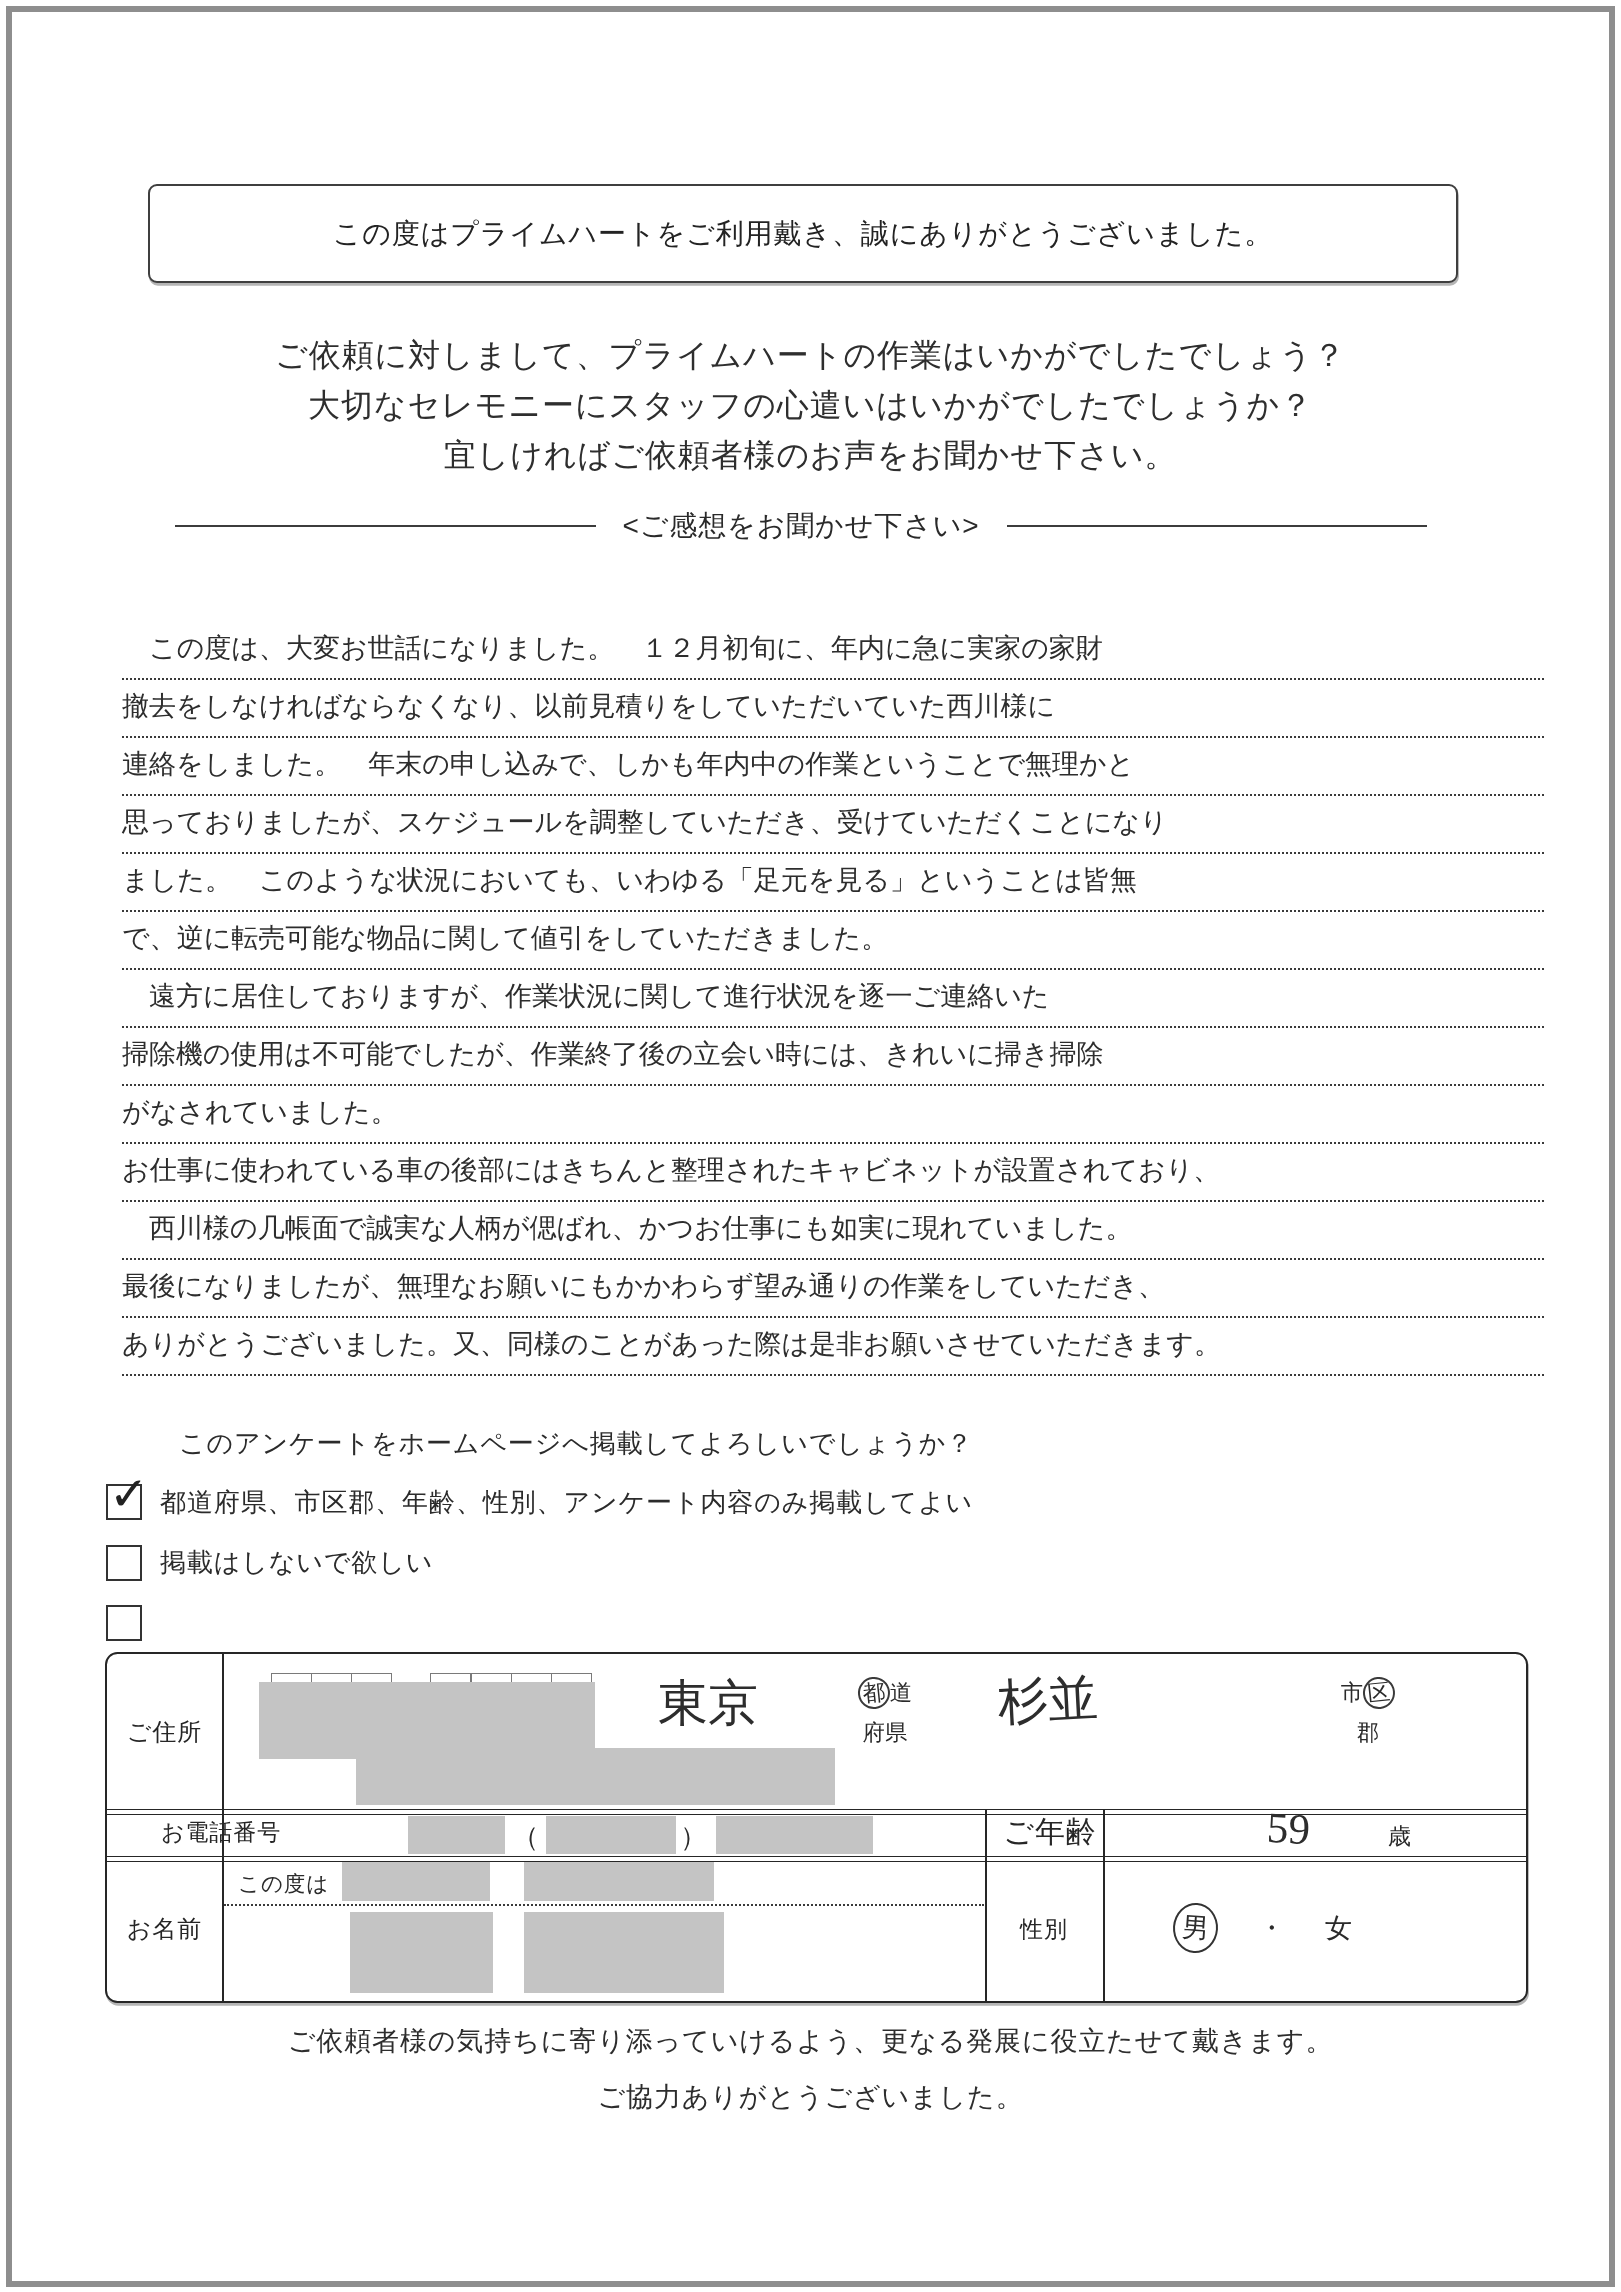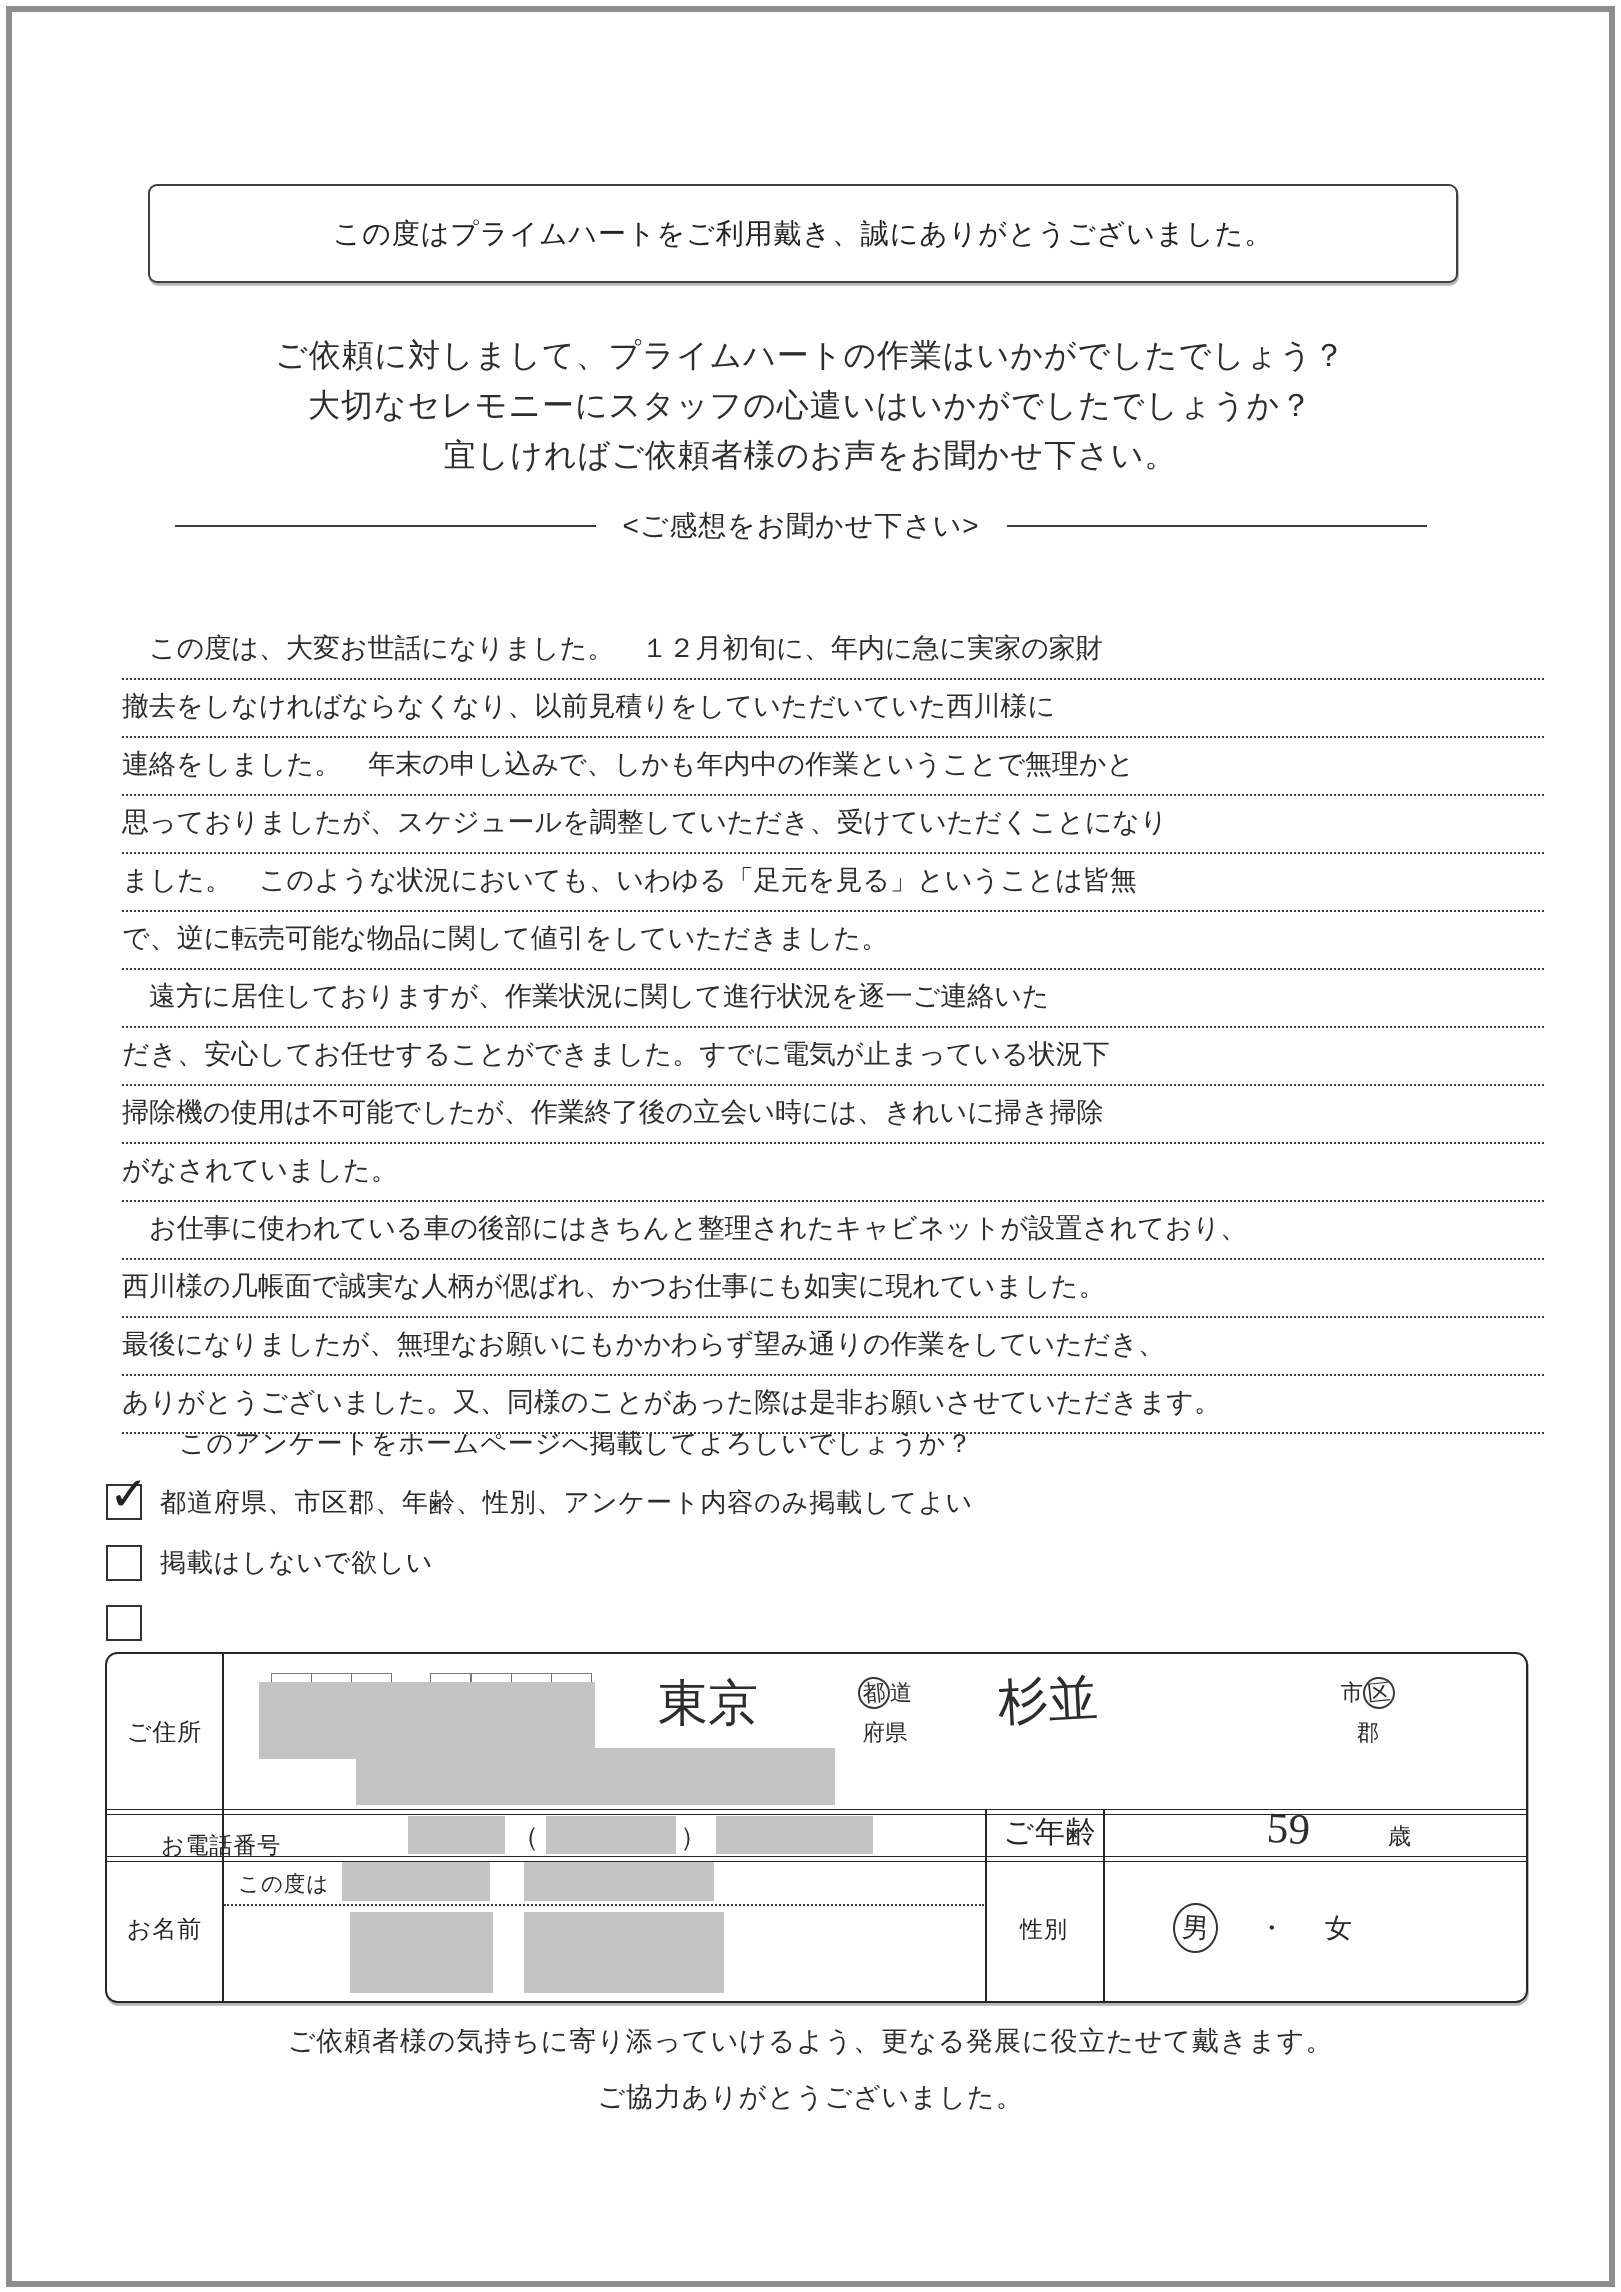--- a/index.html
+++ b/index.html
@@ -93,21 +93,20 @@
 </div>
 
 <div class="feedback">
   <div class="fline">この度は、大変お世話になりました。　１２月初旬に、年内に急に実家の家財</div>
   <div class="fline">撤去をしなければならなくなり、以前見積りをしていただいていた西川様に</div>
   <div class="fline">連絡をしました。　年末の申し込みで、しかも年内中の作業ということで無理かと</div>
   <div class="fline">思っておりましたが、スケジュールを調整していただき、受けていただくことになり</div>
   <div class="fline">ました。　このような状況においても、いわゆる「足元を見る」ということは皆無</div>
   <div class="fline">で、逆に転売可能な物品に関して値引をしていただきました。</div>
   <div class="fline">遠方に居住しておりますが、作業状況に関して進行状況を逐一ご連絡いた</div>
-  <div class="fline">だき、安心してお任せすることができました。すでに電気が止まっている状況下</div>
   <div class="fline">掃除機の使用は不可能でしたが、作業終了後の立会い時には、きれいに掃き掃除</div>
   <div class="fline">がなされていました。</div>
   <div class="fline">お仕事に使われている車の後部にはきちんと整理されたキャビネットが設置されており、</div>
   <div class="fline">西川様の几帳面で誠実な人柄が偲ばれ、かつお仕事にも如実に現れていました。</div>
   <div class="fline">最後になりましたが、無理なお願いにもかかわらず望み通りの作業をしていただき、</div>
   <div class="fline">ありがとうございました。又、同様のことがあった際は是非お願いさせていただきます。</div>
 </div>
 
 <div class="publish">
   <div class="pub-question">このアンケートをホームページへ掲載してよろしいでしょうか？</div>
@@ -170,21 +169,21 @@
 
   <div class="hw-big" style="left:891px;top:12.5px;transform:rotate(-3deg);">杉並</div>
 
   <div class="marker" style="left:1225px;top:23px;width:72px;">
     <div><span>市</span><span class="circ">区</span></div>
     <div style="margin-top:9px;">郡</div>
   </div>
 
   <div class="redact" style="left:249px;top:94px;width:479px;height:57px;"></div>
 
-  <div class="abs plain-small" style="left:54px;top:176px;letter-spacing:0.9px;">お電話番号</div>
+  <div class="abs plain-small" style="left:54px;top:163px;letter-spacing:0.9px;">お電話番号</div>
   <div class="redact" style="left:301px;top:162px;width:97px;height:38px;"></div>
   <div class="abs" style="left:405px;top:165px;font-size:27px;">（</div>
   <div class="redact" style="left:439px;top:162px;width:130px;height:38px;"></div>
   <div class="abs" style="left:573px;top:165px;font-size:27px;">）</div>
   <div class="redact" style="left:609px;top:162px;width:157px;height:38px;"></div>
 
   <div class="abs cell-label" style="left:884px;top:155px;width:118px;height:47px;font-size:30px;">ご年齢</div>
   <div class="abs hand" style="left:1160px;top:150px;font-size:43px;transform:rotate(3deg);">59</div>
   <div class="abs plain-small" style="left:1281px;top:167px;">歳</div>
 

